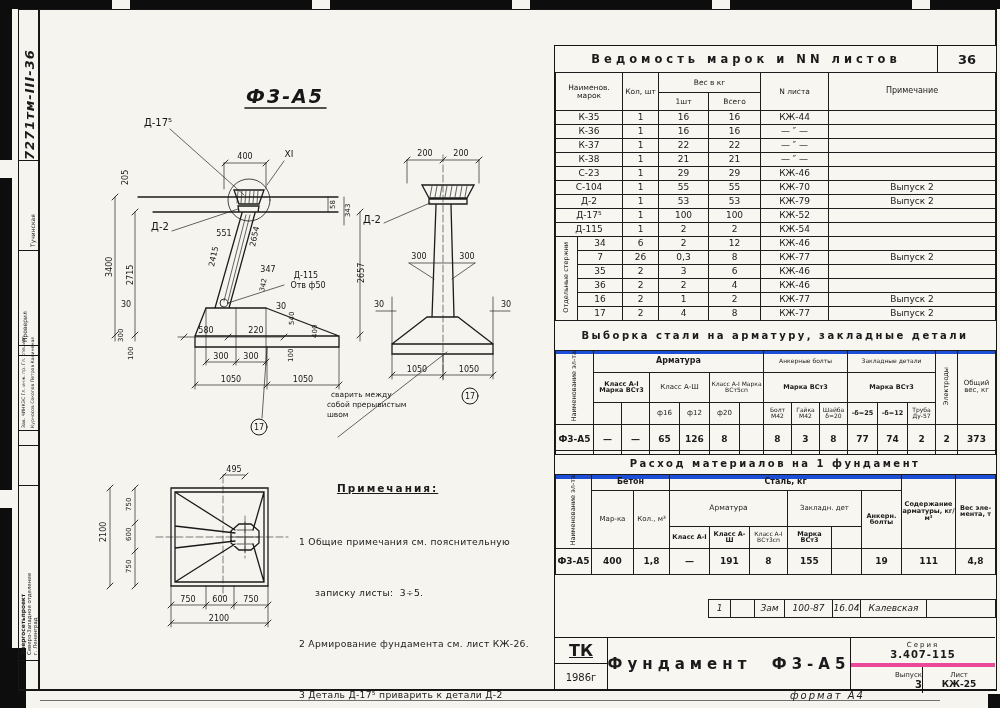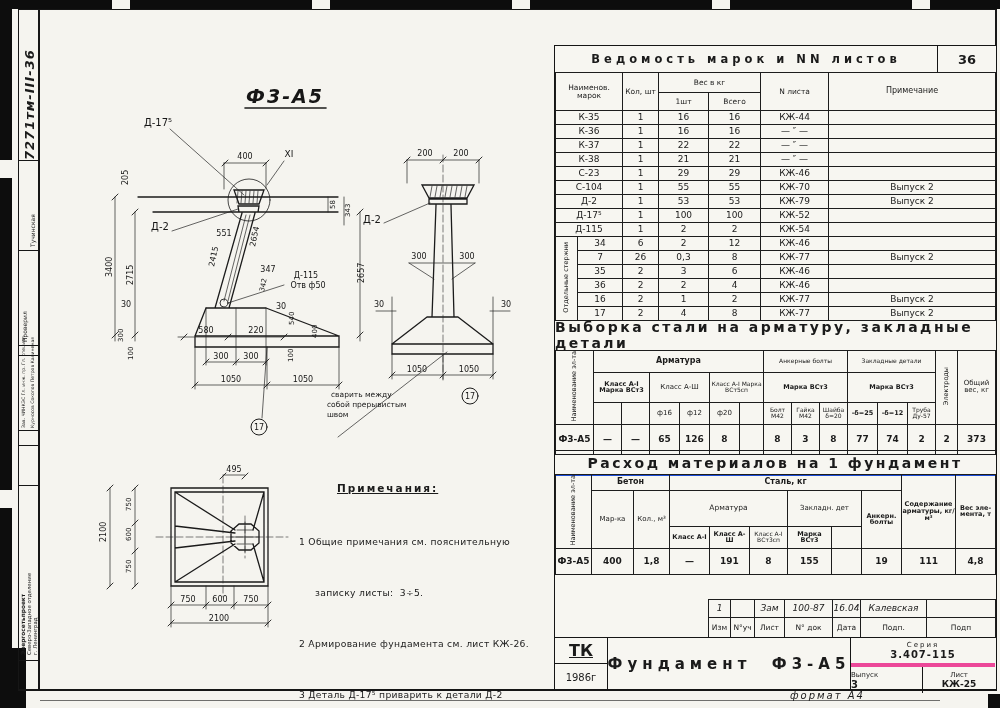--- a/index.html
+++ b/index.html
@@ -20,21 +20,21 @@
   .fs8{font-size:8px;} .fs10{font-size:10px;font-weight:bold;}
   .vcell{vertical-align:middle;}
   .vtxt{writing-mode:vertical-rl;transform:rotate(180deg);display:inline-block;
         font-size:6.5px;line-height:1.15;max-height:110px;}
   .ttlrow{display:flex;border-bottom:1.5px solid #151515;align-items:stretch;background:#f7f6f1;}
   .ttlrow .cap{flex:1;display:flex;align-items:center;justify-content:center;
         font-size:11.5px;letter-spacing:4px;font-weight:bold;}
   .ttlrow .num{width:58px;border-left:1.5px solid #151515;display:flex;align-items:center;
         justify-content:center;font-size:13px;font-weight:bold;}
   .tabletitle{display:flex;flex-direction:column;align-items:center;justify-content:center;
-        font-size:14px;letter-spacing:2.5px;font-weight:bold;border-bottom:1px solid #1d4ed8;}
+        font-size:10px;letter-spacing:2.5px;font-weight:bold;border-bottom:4px solid #1d4ed8;}
   .vrot{position:absolute;transform:rotate(-90deg);transform-origin:0 0;white-space:nowrap;color:#1b1b1b;}
   .dlab{fill:#161616;}
   .notes{position:absolute;left:299px;top:446px;width:250px;font-size:9.2px;
          line-height:17px;white-space:pre;letter-spacing:0.3px;}
   .notes .nt{font-size:10.5px;font-weight:bold;text-decoration:underline;
          letter-spacing:2px;margin:0 0 2px 38px;}
   #titleblock{position:absolute;left:0px;top:591px;width:440px;height:53px;
          border-top:1.5px solid #151515;display:flex;box-sizing:border-box;}
   #titleblock .c{border-right:1.5px solid #151515;box-sizing:border-box;}
   .sig{font-style:italic;font-size:8px;}
@@ -511,47 +511,38 @@
     <tbody>
         <tr class="sig" style="height: 18px;">
           <td>1</td>
           <td></td>
           <td>Зам</td>
           <td>100-87</td>
           <td>16.04</td>
           <td>Калевская</td>
           <td></td>
         </tr>
-        <tr style="height: 20px;">
-          <td class="fs75">Изм</td>
-          <td class="fs75">N°уч</td>
-          <td class="fs75">Лист</td>
-          <td class="fs75">N° док</td>
-          <td class="fs75">Дата</td>
-          <td class="fs75">Подп.</td>
-          <td class="fs75">Подп</td>
-        </tr>
       </tbody>
   </table>
 
   <div id="titleblock">
     <div class="c" style="width:53px;">
       <div style="height:25px;border-bottom:1px solid #151515;display:flex;align-items:center;justify-content:center;font-size:16px;font-weight:bold;text-decoration:underline;">ТК</div>
       <div style="height:26px;display:flex;align-items:center;justify-content:center;font-size:10px;">1986г</div>
     </div>
     <div class="c" style="width:243px;display:flex;align-items:center;justify-content:center;">
       <span style="font-size:15px;font-weight:bold;letter-spacing:5px;white-space:pre;">Фундамент  Ф3-А5</span>
     </div>
     <div style="width:144px;">
       <div style="height:25px;border-bottom:4px solid #ec4899;display:flex;flex-direction:column;align-items:center;justify-content:center;">
         <span style="font-size:7px;letter-spacing:2px;">Серия</span>
         <span style="font-size:10px;font-weight:bold;letter-spacing:1px;">3.407-115</span>
       </div>
       <div style="height:26px;display:flex;">
-        <div style="width:71px;border-right:1px solid #151515;display:flex;flex-direction:column;align-items:flex-start;justify-content:center;">
+        <div style="width:71px;border-right:1px solid #151515;display:flex;flex-direction:column;align-items:flex-end;justify-content:center;">
           <span style="font-size:7px;">Выпуск</span>
           <span style="font-size:10px;font-weight:bold;">3</span>
         </div>
         <div style="flex:1;display:flex;flex-direction:column;align-items:center;justify-content:center;">
           <span style="font-size:7px;">Лист</span>
           <span style="font-size:9px;font-weight:bold;">КЖ-25</span>
         </div>
       </div>
     </div>
   </div>

